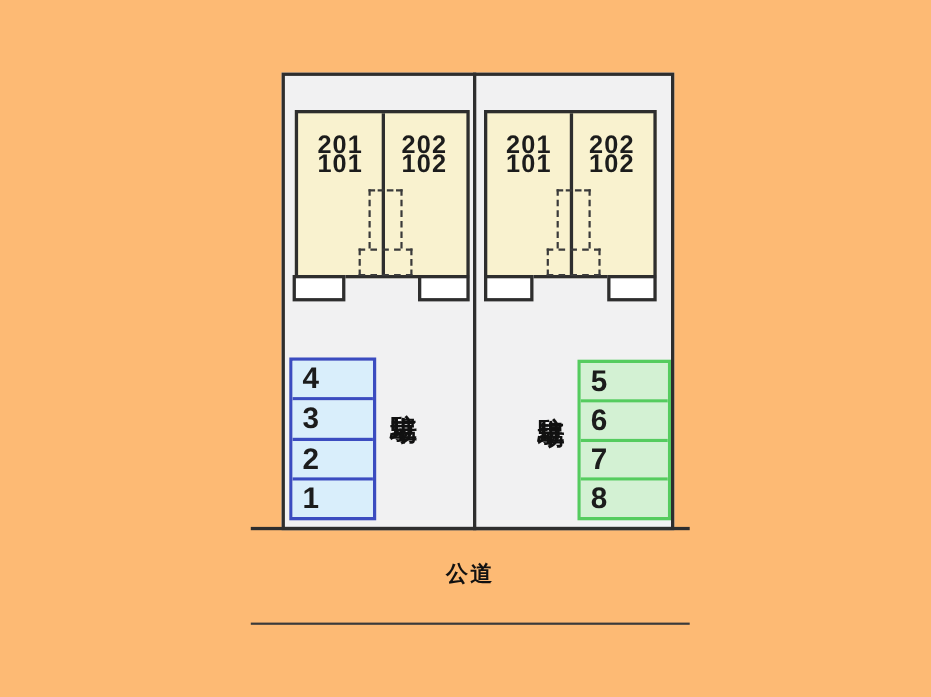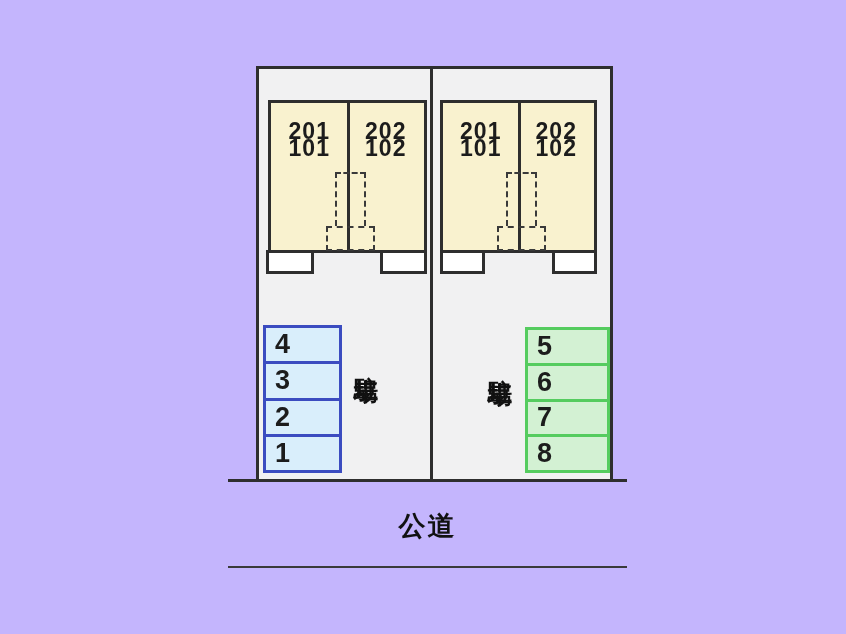--- a/index.html
+++ b/index.html
@@ -1,17 +1,17 @@
 <!DOCTYPE html>
 <html style="--line: #2e2e2e; --lot-fill: #f1f1f2; --building-fill: #f9f2cf; --blue-border: #3b4cc0; --blue-fill: #d9eefb; --green-border: #55cc5f; --green-fill: #d3f1d3; --text: #1c1c1c;"><head>
 <meta charset="utf-8">
 <style>
   html,body{margin:0;padding:0;background:#ffffff;}
   .canvas{
-    position:relative;width:846px;height:634px;background:#c4b5fd;
+    position:relative;width:846px;height:634px;background:#fdba74;
     font-family:"Liberation Sans","DejaVu Sans",sans-serif;
     color:var(--text,#1c1c1c);overflow:hidden;
   }
   .abs{position:absolute;box-sizing:border-box;}
   
   .site-boundary{
     left:256px;top:66px;width:357px;height:416px;
     border:3px solid var(--line,#2e2e2e);
     background:var(--lot-fill,#f1f1f2);
   }
@@ -71,21 +71,21 @@
   
   .parking-label{
     writing-mode:vertical-rl;text-orientation:upright;
     font-size:24px;font-weight:bold;line-height:1;letter-spacing:2px;color:#111111;
   }
   .parking-label-left{left:354px;top:357px;}
   .parking-label-right{left:488px;top:360px;}
   
   .boundary-line{left:228px;top:479px;width:399px;height:3px;background:var(--line,#2e2e2e);}
   .road-line{left:228px;top:566px;width:399px;height:2px;background:#3a3a3a;}
-  .road-label{left:228px;top:508px;width:399px;text-align:center;font-size:27px;font-weight:bold;color:#111111;letter-spacing:2px;}
+  .road-label{left:228px;top:508px;width:399px;text-align:center;font-size:20px;font-weight:bold;color:#111111;letter-spacing:2px;}
 </style>
 </head>
 <body>
 
 <div class="canvas">
 
   <div class="abs site-boundary"></div>
   <div class="abs lot-divider"></div>
 
   <div class="abs building building-1">

